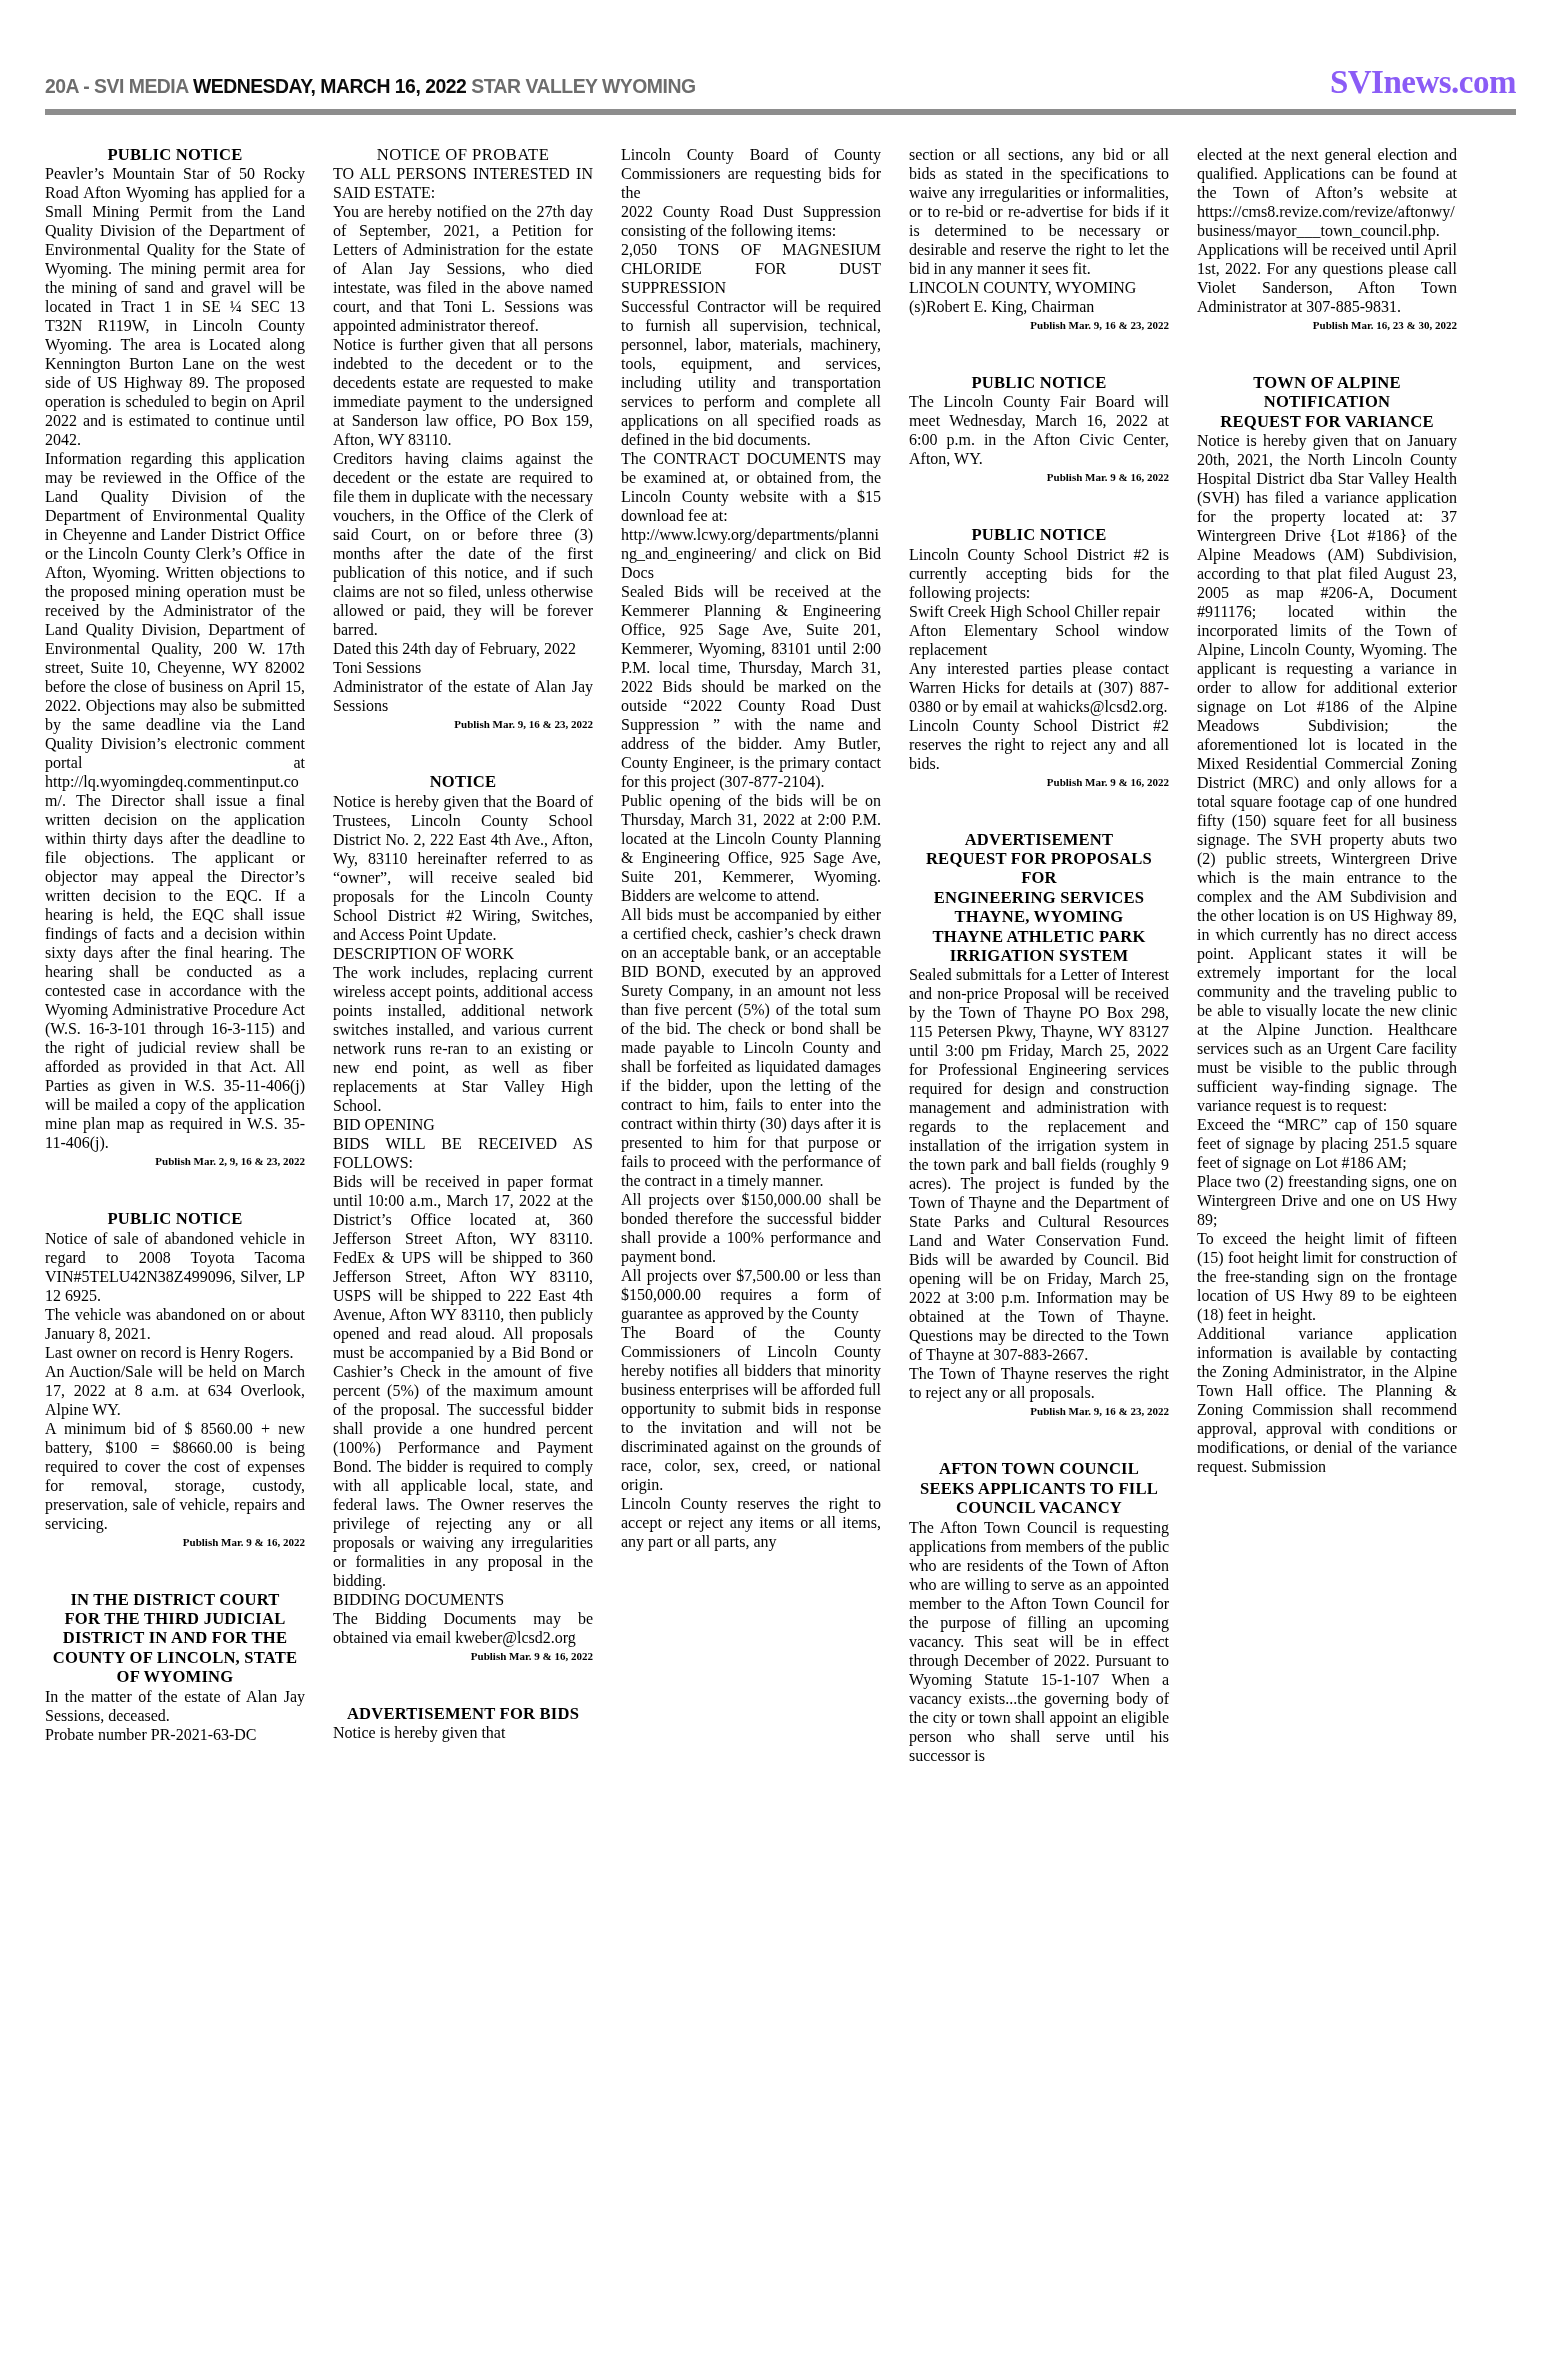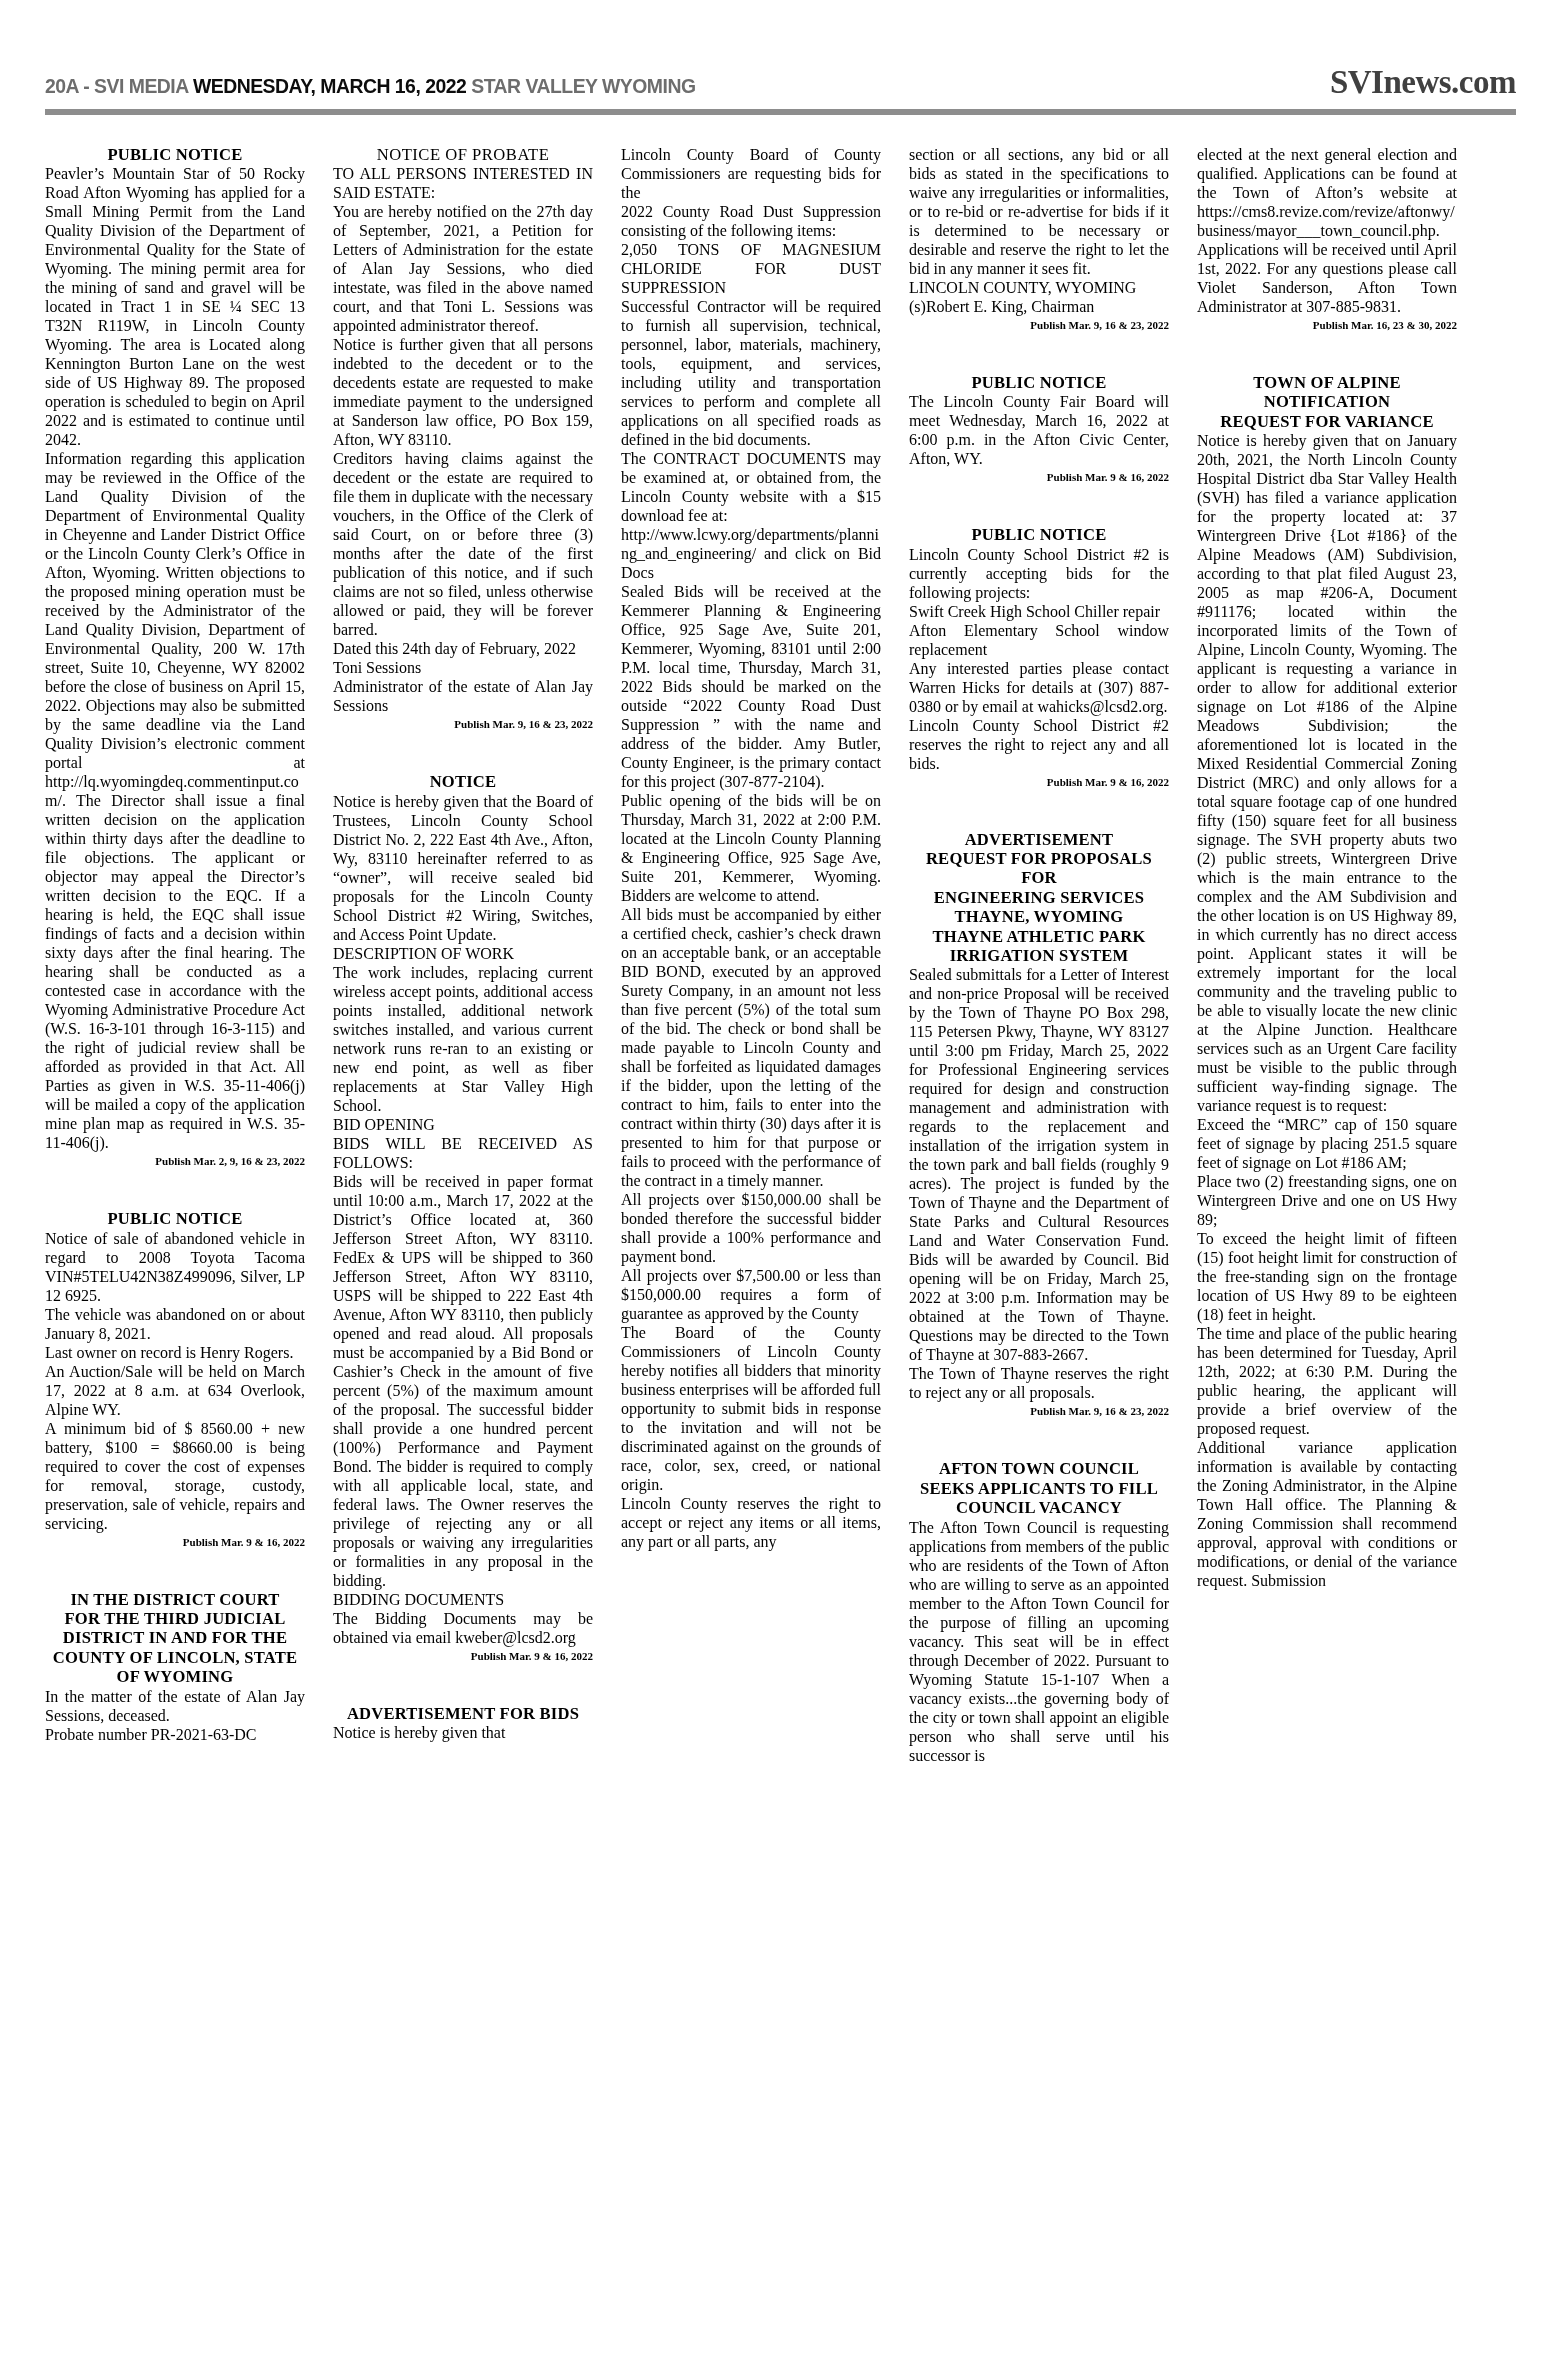--- a/index.html
+++ b/index.html
@@ -15,21 +15,21 @@
   .masthead {
     display:flex; justify-content:space-between; align-items:baseline;
     font-family:"Liberation Sans", sans-serif;
     gap:40px;
   }
   .mast-left { font-size:19.4px; font-weight:700; letter-spacing:-0.5px; white-space:nowrap; }
   .mast-left .muted { color:#6d6d6d; }
   .mast-left .strong { color:#0c0c0c; }
   .mast-right {
     font-family:"Liberation Serif", serif;
-    font-size:33px; font-weight:700; color:#404040; letter-spacing:-0.5px;
+    font-size:33px; font-weight:700; color:#8b5cf6; letter-spacing:-0.5px;
   }
   .rule { height:6.2px; background:#8d8d8d; margin-top:7.6px; }
 
   
   .columns { display:flex; gap:28px; margin-top:30px; align-items:flex-start; }
   .col { width:260px; flex:0 0 260px; }
 
   .notice { margin-bottom:38px; }
   .heading {
     font-weight:700; font-size:16.6px; line-height:19.4px;
@@ -203,20 +203,19 @@
         <section class="notice">
           <div class="heading">
             <div>TOWN OF ALPINE</div>
             <div>NOTIFICATION</div>
             <div>REQUEST FOR VARIANCE</div>
           </div>
           <p class="para">Notice is hereby given that on January 20th, 2021, the North Lincoln County Hospital District dba Star Valley Health (SVH) has filed a variance application for the property located at: 37 Wintergreen Drive {Lot #186} of the Alpine Meadows (AM) Subdivision, according to that plat filed August 23, 2005 as map #206-A, Document #911176; located within the incorporated limits of the Town of Alpine, Lincoln County, Wyoming.  The applicant is requesting a variance in order to allow for additional exterior signage on Lot #186 of the Alpine Meadows Subdivision; the aforementioned lot is located in the Mixed Residential Commercial Zoning District (MRC) and only allows for a total square footage cap of one hundred fifty (150) square feet for all business signage. The SVH property abuts two (2) public streets, Wintergreen Drive which is the main entrance to the complex and the AM Subdivision and the other location is on US Highway 89, in which currently has no direct access point.  Applicant states it will be extremely important for the local community and the traveling public to be able to visually locate the new clinic at the Alpine Junction.  Healthcare services such as an Urgent Care facility must be visible to the public through sufficient way-finding signage.  The variance request is to request:</p>
           <p class="para">Exceed the “MRC” cap of 150 square feet of signage by placing 251.5 square feet of signage on Lot #186 AM;</p>
           <p class="para">Place two (2) freestanding signs, one on Wintergreen Drive and one on US Hwy 89;</p>
           <p class="para">To exceed the height limit of fifteen (15) foot height limit for construction of the free-standing sign on the frontage location of US Hwy 89 to be eighteen (18) feet in height.</p>
-          <p class="para">The time and place of the public hearing has been determined for Tuesday, April 12th, 2022; at 6:30 P.M.  During the public hearing, the applicant will provide a brief overview of the proposed request.</p>
           <p class="para">Additional variance application information is available by contacting the Zoning Administrator, in the Alpine Town Hall office.  The Planning &amp; Zoning Commission shall recommend approval, approval with conditions or modifications, or denial of the variance request.   Submission</p>
         </section>
       </div>
     </main>
 
 </div>
 
 
 </body></html>

